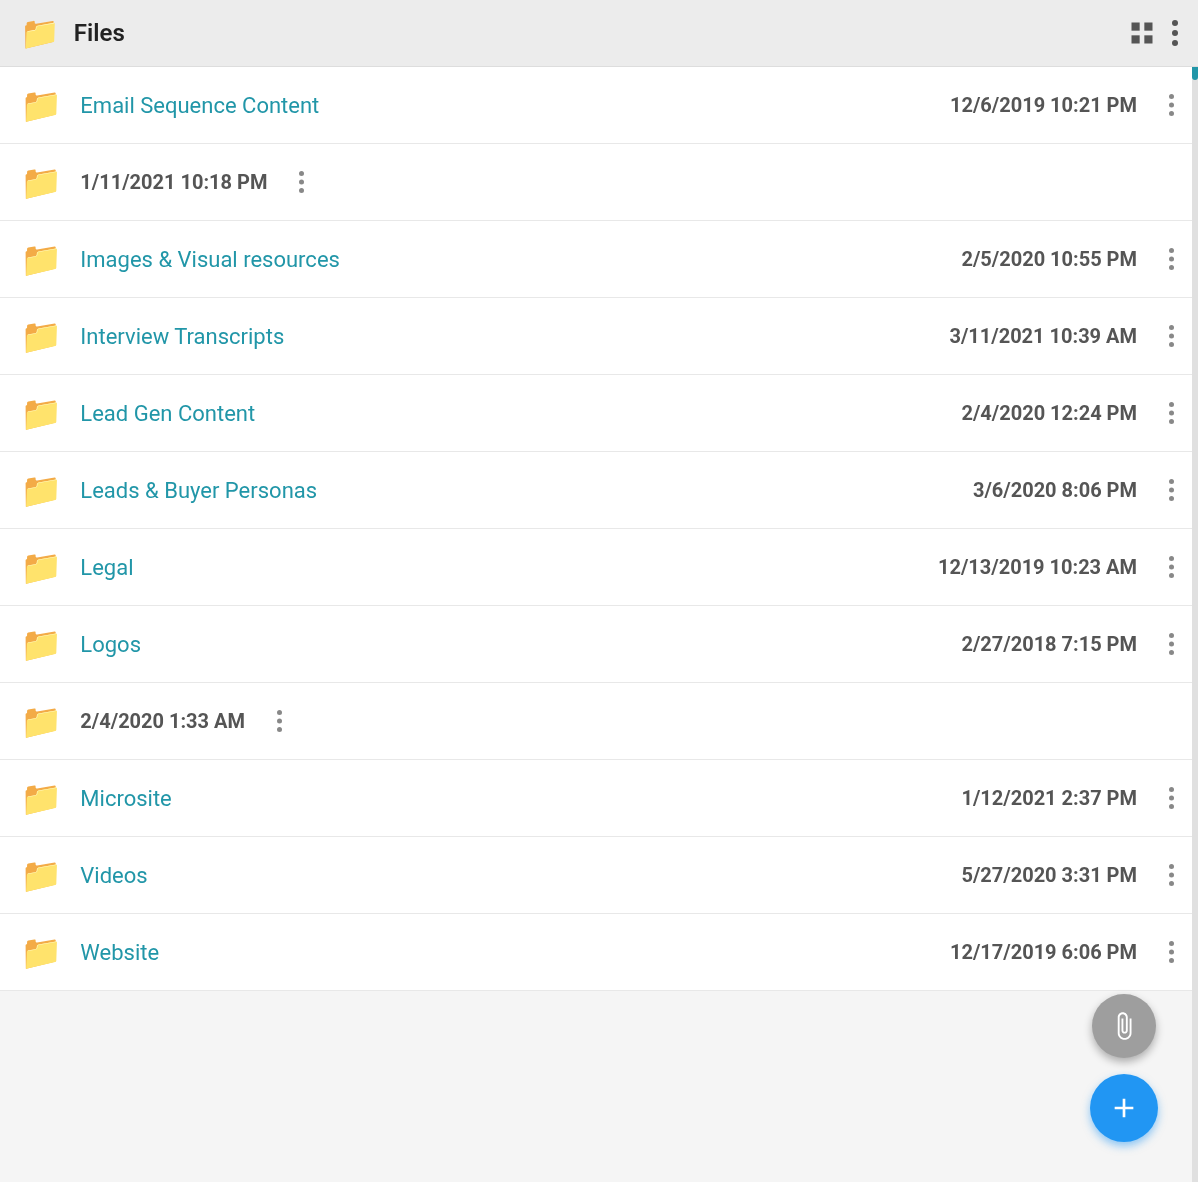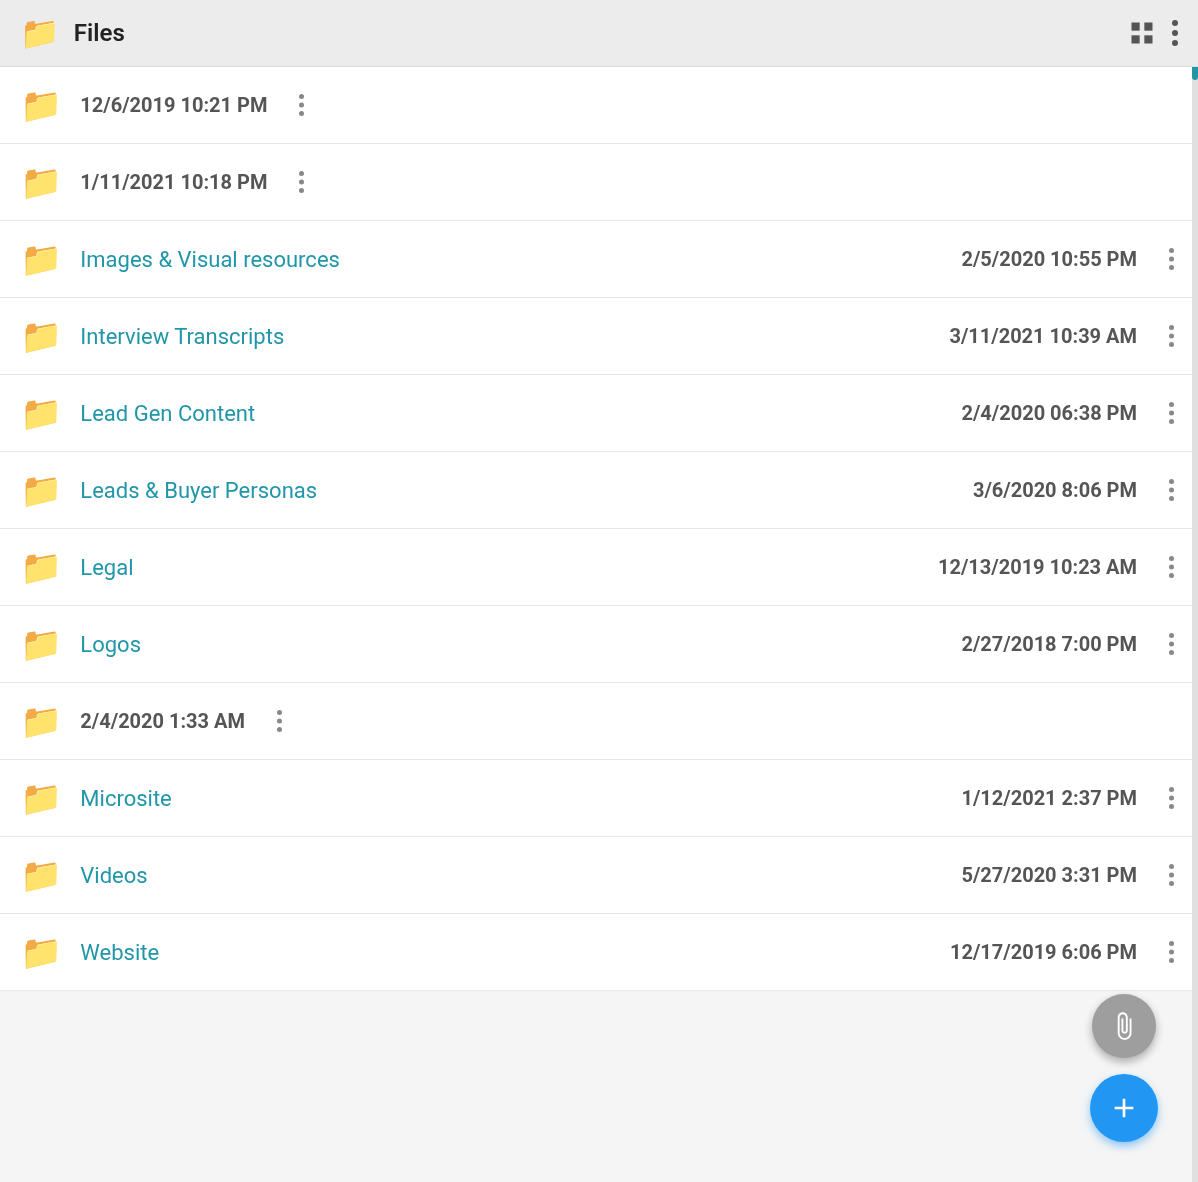--- a/index.html
+++ b/index.html
@@ -190,20 +190,21 @@
         <circle cx="3" cy="13" r="3"></circle>
         <circle cx="3" cy="23" r="3"></circle>
       </svg>
     </div>
   </div>
 </div>
 
 <div class="file-list" id="file-list-container">
 <div class="file-row">
       <span class="folder-icon">📁</span>
+      <span class="file-name">Email Sequence Content</span>
       <span class="file-date">12/6/2019 10:21 PM</span>
       <div class="row-more-icon">
         <svg width="5" height="22" viewBox="0 0 5 22" fill="#888">
           <circle cx="2.5" cy="2.5" r="2.5"></circle>
           <circle cx="2.5" cy="11" r="2.5"></circle>
           <circle cx="2.5" cy="19.5" r="2.5"></circle>
         </svg>
       </div>
     </div>
     <div class="file-row">
@@ -237,21 +238,21 @@
         <svg width="5" height="22" viewBox="0 0 5 22" fill="#888">
           <circle cx="2.5" cy="2.5" r="2.5"></circle>
           <circle cx="2.5" cy="11" r="2.5"></circle>
           <circle cx="2.5" cy="19.5" r="2.5"></circle>
         </svg>
       </div>
     </div>
     <div class="file-row">
       <span class="folder-icon">📁</span>
       <span class="file-name">Lead Gen Content</span>
-      <span class="file-date">2/4/2020 06:38 PM</span>
+      <span class="file-date">2/4/2020 12:24 PM</span>
       <div class="row-more-icon">
         <svg width="5" height="22" viewBox="0 0 5 22" fill="#888">
           <circle cx="2.5" cy="2.5" r="2.5"></circle>
           <circle cx="2.5" cy="11" r="2.5"></circle>
           <circle cx="2.5" cy="19.5" r="2.5"></circle>
         </svg>
       </div>
     </div>
     <div class="file-row">
       <span class="folder-icon">📁</span>
@@ -273,21 +274,21 @@
         <svg width="5" height="22" viewBox="0 0 5 22" fill="#888">
           <circle cx="2.5" cy="2.5" r="2.5"></circle>
           <circle cx="2.5" cy="11" r="2.5"></circle>
           <circle cx="2.5" cy="19.5" r="2.5"></circle>
         </svg>
       </div>
     </div>
     <div class="file-row">
       <span class="folder-icon">📁</span>
       <span class="file-name">Logos</span>
-      <span class="file-date">2/27/2018 7:00 PM</span>
+      <span class="file-date">2/27/2018 7:15 PM</span>
       <div class="row-more-icon">
         <svg width="5" height="22" viewBox="0 0 5 22" fill="#888">
           <circle cx="2.5" cy="2.5" r="2.5"></circle>
           <circle cx="2.5" cy="11" r="2.5"></circle>
           <circle cx="2.5" cy="19.5" r="2.5"></circle>
         </svg>
       </div>
     </div>
     <div class="file-row">
       <span class="folder-icon">📁</span>

